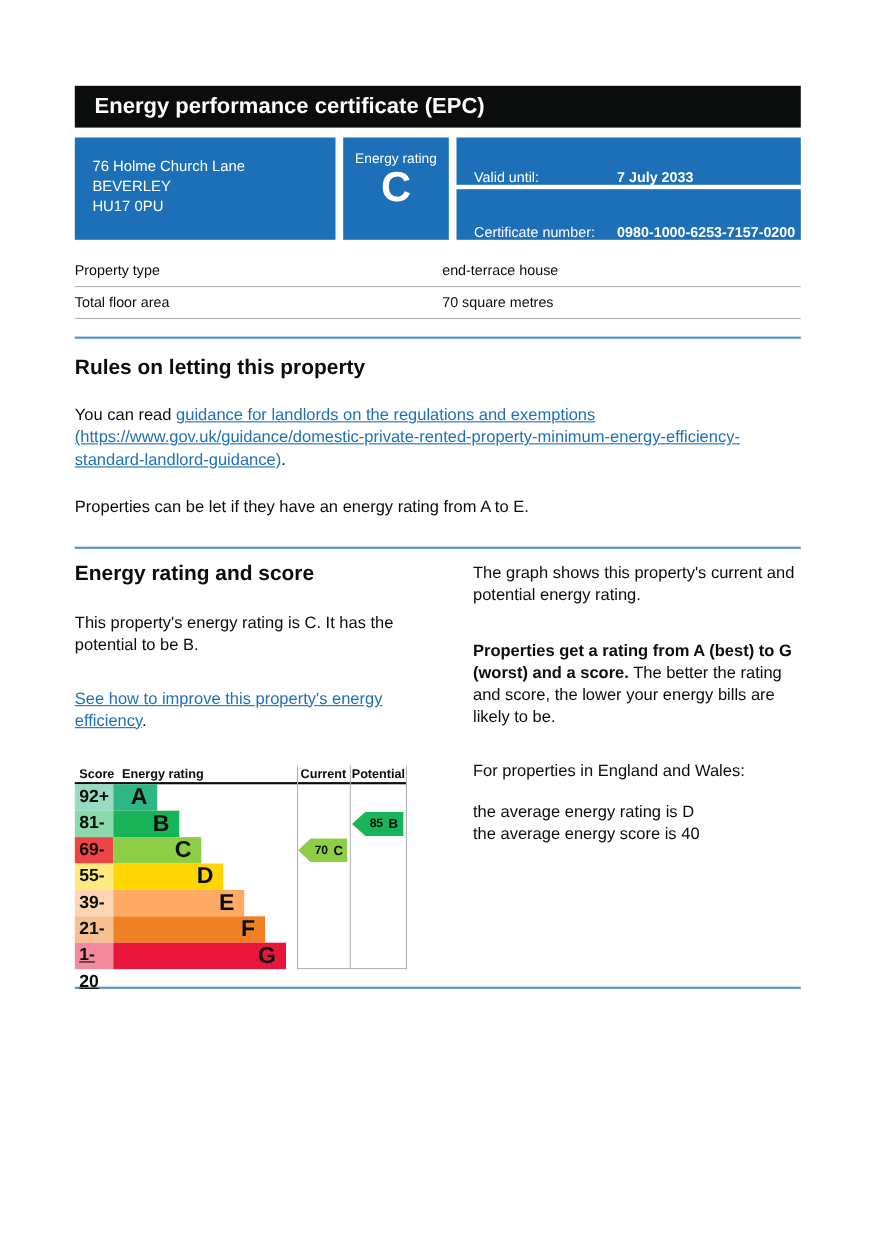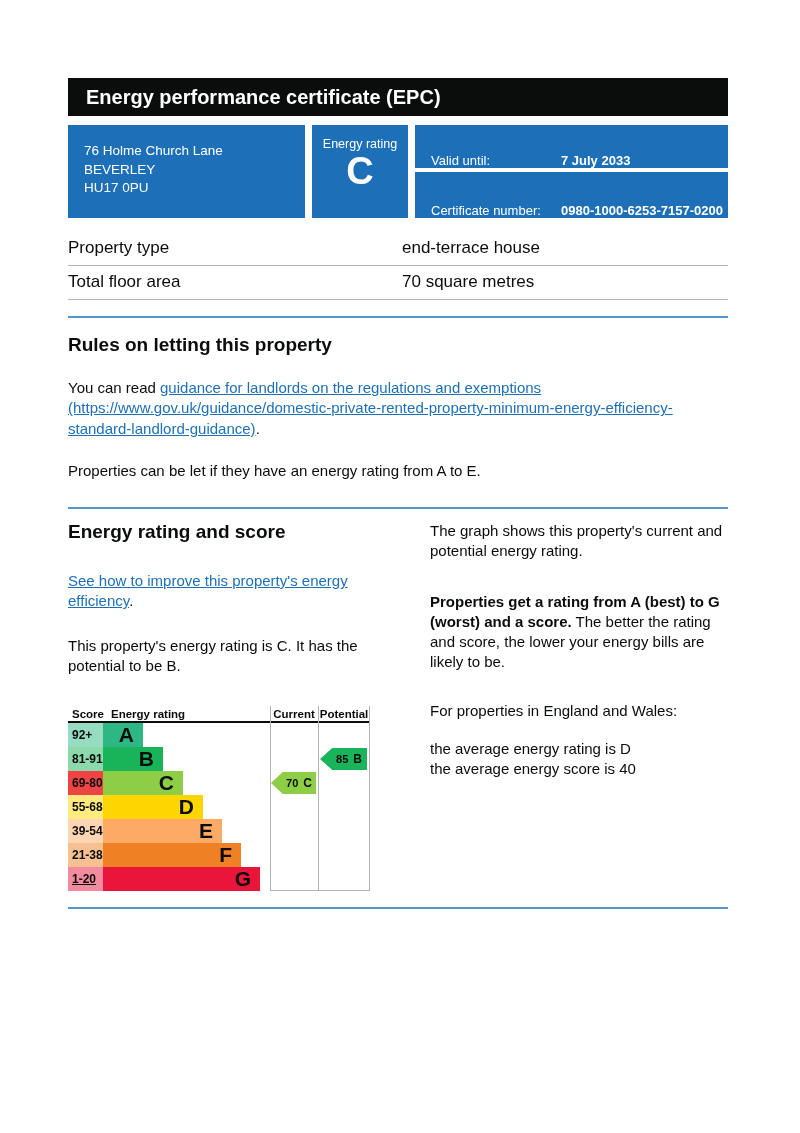--- a/index.html
+++ b/index.html
@@ -33,21 +33,21 @@
   .rating-box .rating-label { font-size: 12.5px; }
   .rating-box .rating-letter { font-size: 38px; font-weight: bold; line-height: 1.1; }
   .right-stack { flex: 1; margin-left: 7px; display: flex; flex-direction: column; }
   .kv-box { display: flex; align-items: flex-end; padding-left: 16px; font-size: 13px; }
   .kv-box.valid { height: 43px; margin-bottom: 4px; }
   .kv-box.cert { flex: 1; }
   .kv-label { width: 130px; }
   .kv-value { font-weight: bold; }
 
   
-  .prop-table { margin-top: 14px; font-size: 17px; }
+  .prop-table { margin-top: 14px; font-size: 13px; }
   .prop-row { display: flex; padding: 6px 0 7px 0; border-bottom: 1px solid #b1b4b6; }
   .prop-label { width: 334px; }
 
   .blue-divider { border: none; border-top: 2px solid #5694ca; }
   .divider-1 { margin-top: 16px; }
   .divider-2 { margin-top: 26px; }
   .divider-3 { margin-top: 16px; }
 
   h2.section-heading { font-size: 19px; font-weight: bold; margin-top: 16px; }
   p.body-text { font-size: 15px; line-height: 1.35; margin-top: 22px; }
@@ -65,21 +65,21 @@
   
   .chart { position: relative; width: 302px; margin-top: 30px; font-size: 11.5px; }
   .chart-header { display: flex; height: 17px; font-weight: bold; border-bottom: 2px solid #0b0c0c; }
   .ch { line-height: 16px; }
   .ch.score { width: 35px; padding-left: 4px; }
   .ch.rating { width: 167px; padding-left: 8px; }
   .ch.current { width: 48px; text-align: center; }
   .ch.potential { width: 52px; text-align: center; }
   .chart-body { position: relative; }
   .band-row { display: flex; height: 24px; }
-  .score-cell { width: 35px; padding-left: 4px; font-weight: bold; font-size: 12px; line-height: 24px; }
+  .score-cell { width: 35px; padding-left: 4px; font-weight: bold; font-size: 16px; line-height: 24px; }
   .band-bar { height: 24px; text-align: right; }
   .band-letter { font-size: 21px; font-weight: bold; line-height: 24px; padding-right: 9px; color: #0b0c0c; }
   .vline { position: absolute; top: 0; bottom: 0; width: 1px; background: #b1b4b6; }
   .chart-bottom { position: absolute; left: 202px; right: 0; bottom: 0; height: 1px; background: #b1b4b6; }
   .epc-arrow {
     position: absolute; height: 22px;
     clip-path: polygon(0 50%, 26% 0, 100% 0, 100% 100%, 26% 100%);
     display: flex; align-items: center; justify-content: center;
     padding-left: 11px; gap: 5px; color: #0b0c0c; font-weight: bold;
   }
@@ -132,22 +132,22 @@
 
   <p class="body-text"><span>You can read </span><a class="gov-link">guidance for landlords on the regulations and exemptions (https://www.gov.uk/guidance/domestic-private-rented-property-minimum-energy-efficiency-standard-landlord-guidance)</a><span>.</span></p>
 
   <p class="body-text">Properties can be let if they have an energy rating from A to E.</p>
 
   <hr class="blue-divider divider-2">
 
   <div class="two-col">
     <div class="col-left">
       <h2 class="section-heading" style="margin-top:0;">Energy rating and score</h2>
+      <p class="body-text" style="margin-top:24px;">This property's energy rating is C. It has the potential to be B.</p>
       <p class="body-text" style="margin-top:28px;"><a class="gov-link">See how to improve this property's energy efficiency</a><span>.</span></p>
-      <p class="body-text" style="margin-top:24px;">This property's energy rating is C. It has the potential to be B.</p>
 
       <div class="chart">
         <div class="chart-header">
           <div class="ch score">Score</div>
           <div class="ch rating">Energy rating</div>
           <div class="ch current">Current</div>
           <div class="ch potential">Potential</div>
         </div>
         <div class="chart-body" id="chart-body">
             <div class="band-row">

